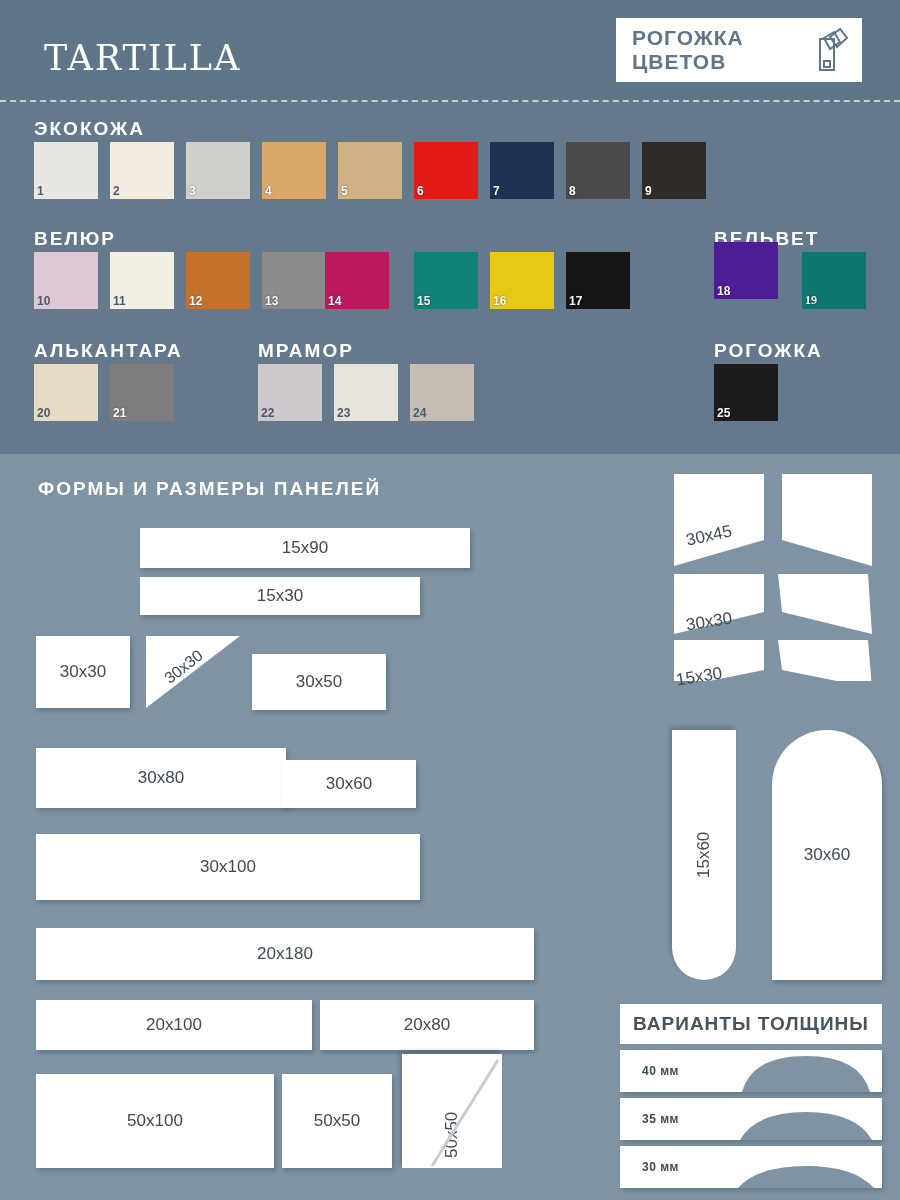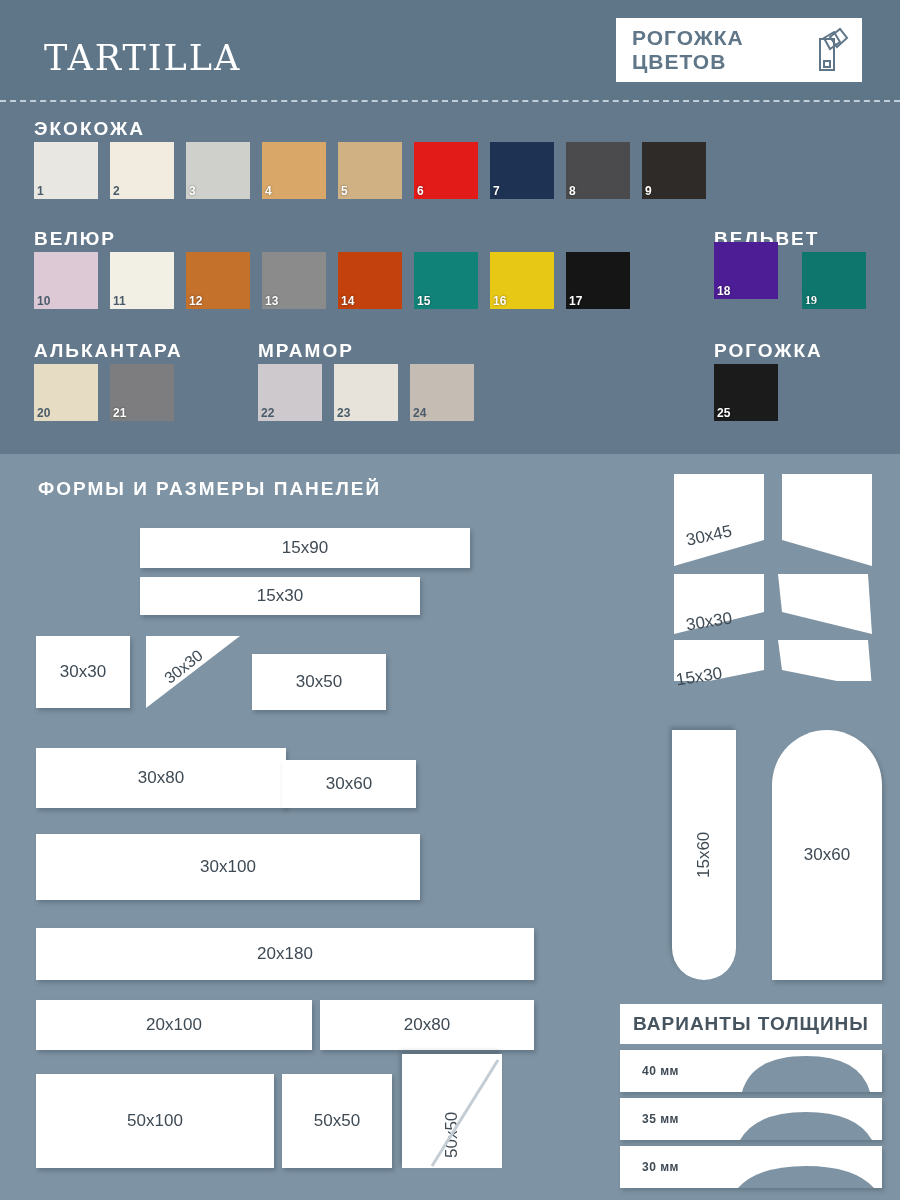--- a/index.html
+++ b/index.html
@@ -199,21 +199,21 @@
       </div>
     <div class="swatch" style="left:110px; top:150px; background:#f2efe4;">
         <span class="numdark">11</span>
       </div>
     <div class="swatch" style="left:186px; top:150px; background:#c4712c;">
         <span class="num">12</span>
       </div>
     <div class="swatch" style="left:262px; top:150px; background:#8b8b8b;">
         <span class="num">13</span>
       </div>
-    <div class="swatch" style="left:338px; top:150px; background:#c2410c;">
+    <div class="swatch" style="left:325px; top:150px; background:#be185d;">
         <span class="num">14</span>
       </div>
     <div class="swatch" style="left:414px; top:150px; background:#108278;">
         <span class="num">15</span>
       </div>
     <div class="swatch" style="left:490px; top:150px; background:#e7c915;">
         <span class="num">16</span>
       </div>
     <div class="swatch" style="left:566px; top:150px; background:#151515;">
         <span class="num">17</span>

